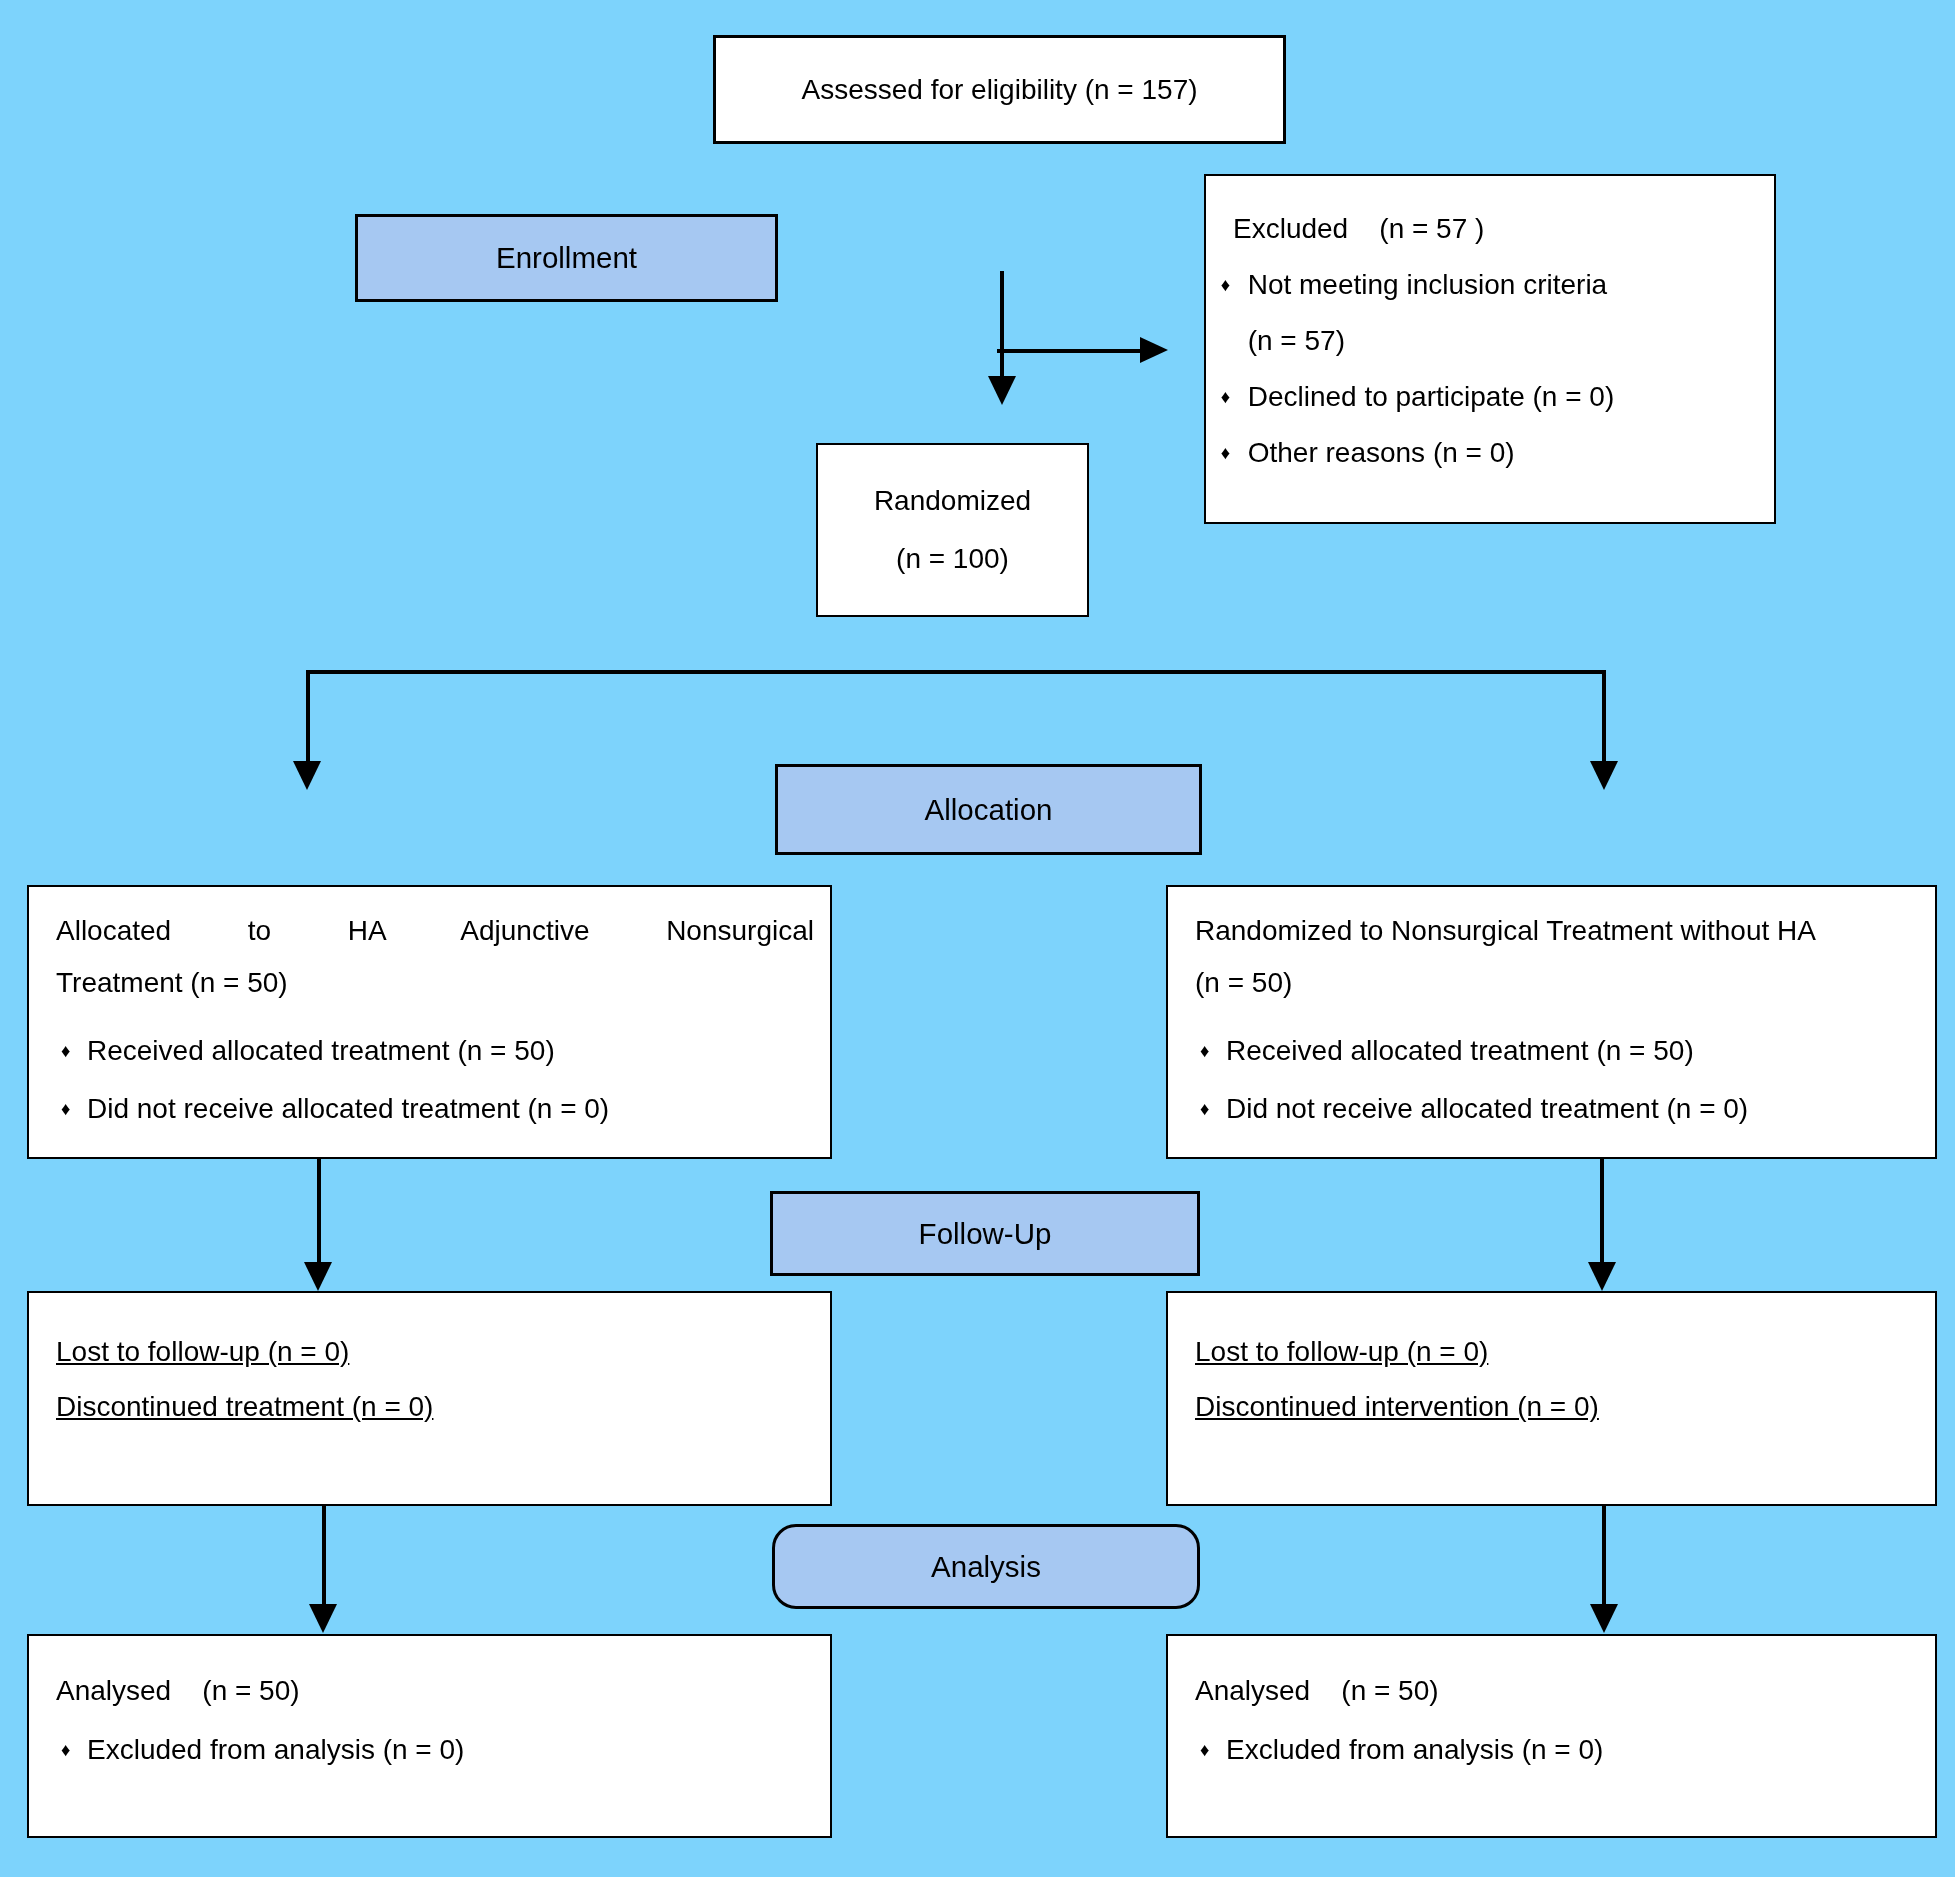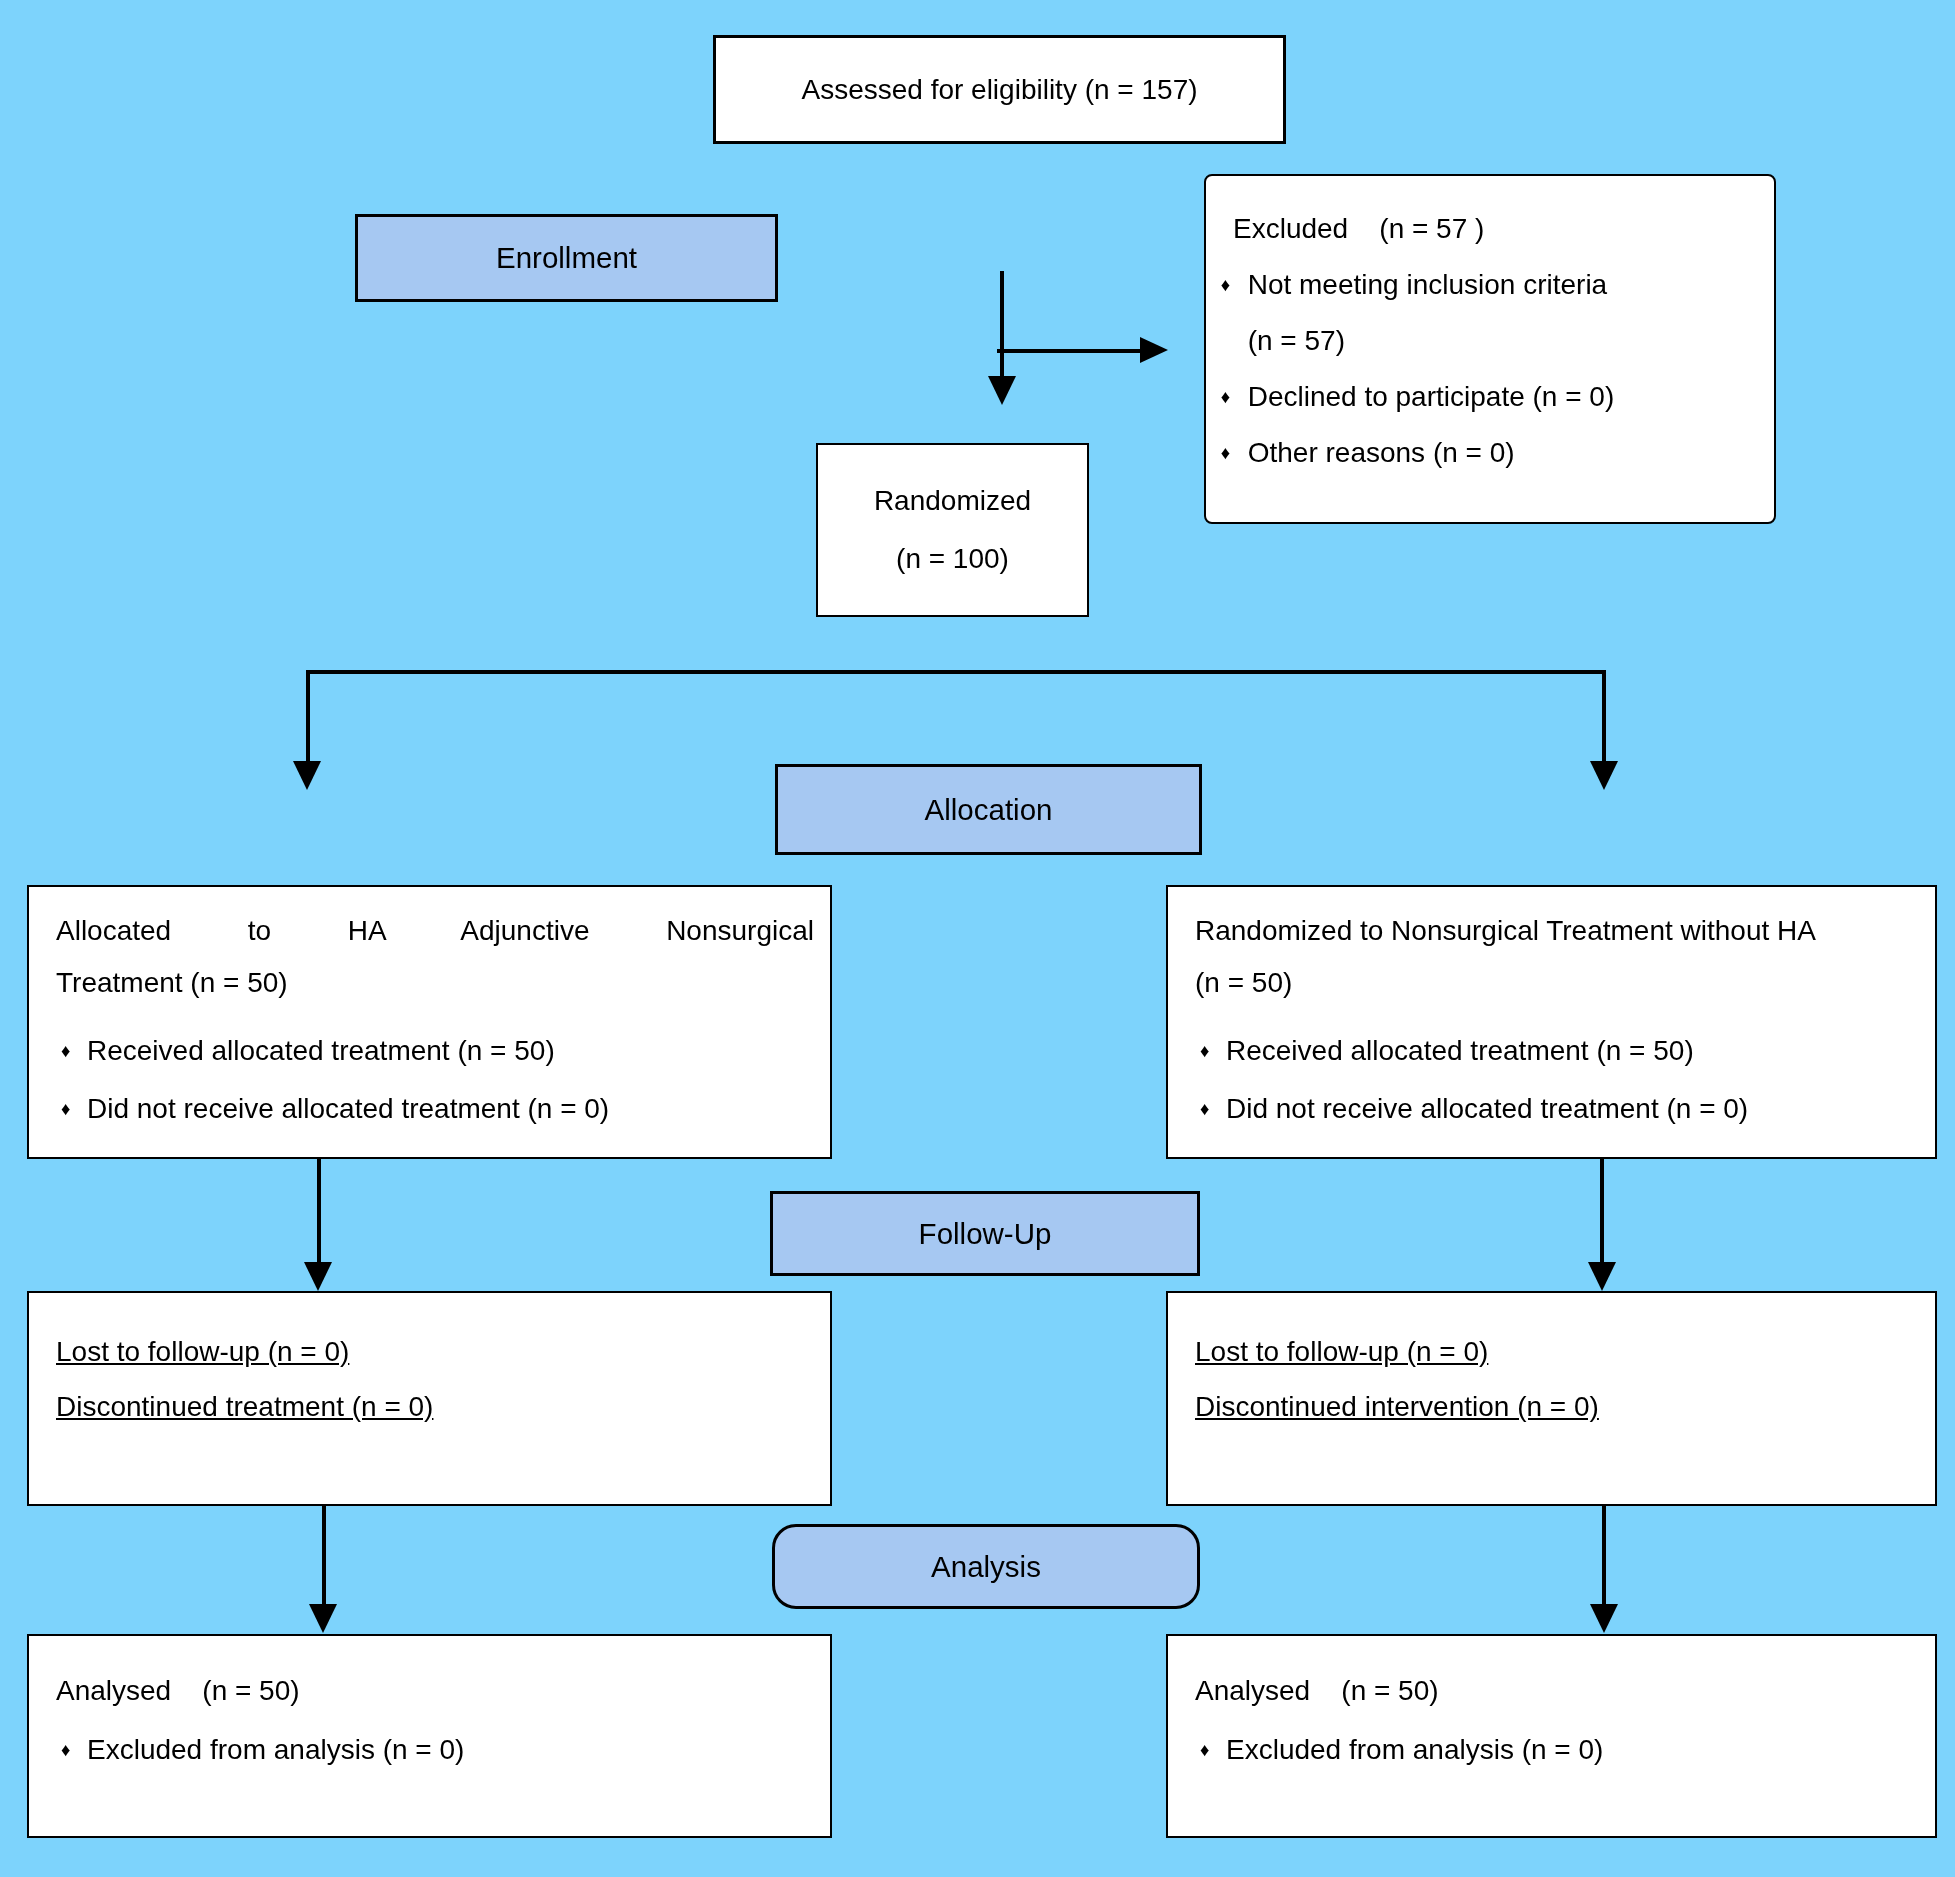--- a/index.html
+++ b/index.html
@@ -66,21 +66,21 @@
   <div>
     <div class="vline" style="left:1000px; top:271px; height:110px;"></div>
     <div class="head-down" style="left:988px; top:376px;"></div>
   </div>
 
   <div>
     <div class="hline" style="left:997px; top:349px; width:145px;"></div>
     <div class="head-right" style="left:1140px; top:337px;"></div>
   </div>
 
-  <div class="wbox excluded-body" style="left:1204px; top:174px; width:572px; height:350px;border-radius:8px;">
+  <div class="wbox excluded-body" style="left:1204px; top:174px; width:572px; height:350px;">
     <div class="line pad-line pre">Excluded    (n = 57 )</div>
     <div class="bullet">
       <span class="glyph">♦</span>
       <span class="pre">Not meeting inclusion criteria
 (n = 57)</span>
     </div>
     <div class="bullet">
       <span class="glyph">♦</span>
       <span class="pre">Declined to participate (n = 0)</span>
     </div>

